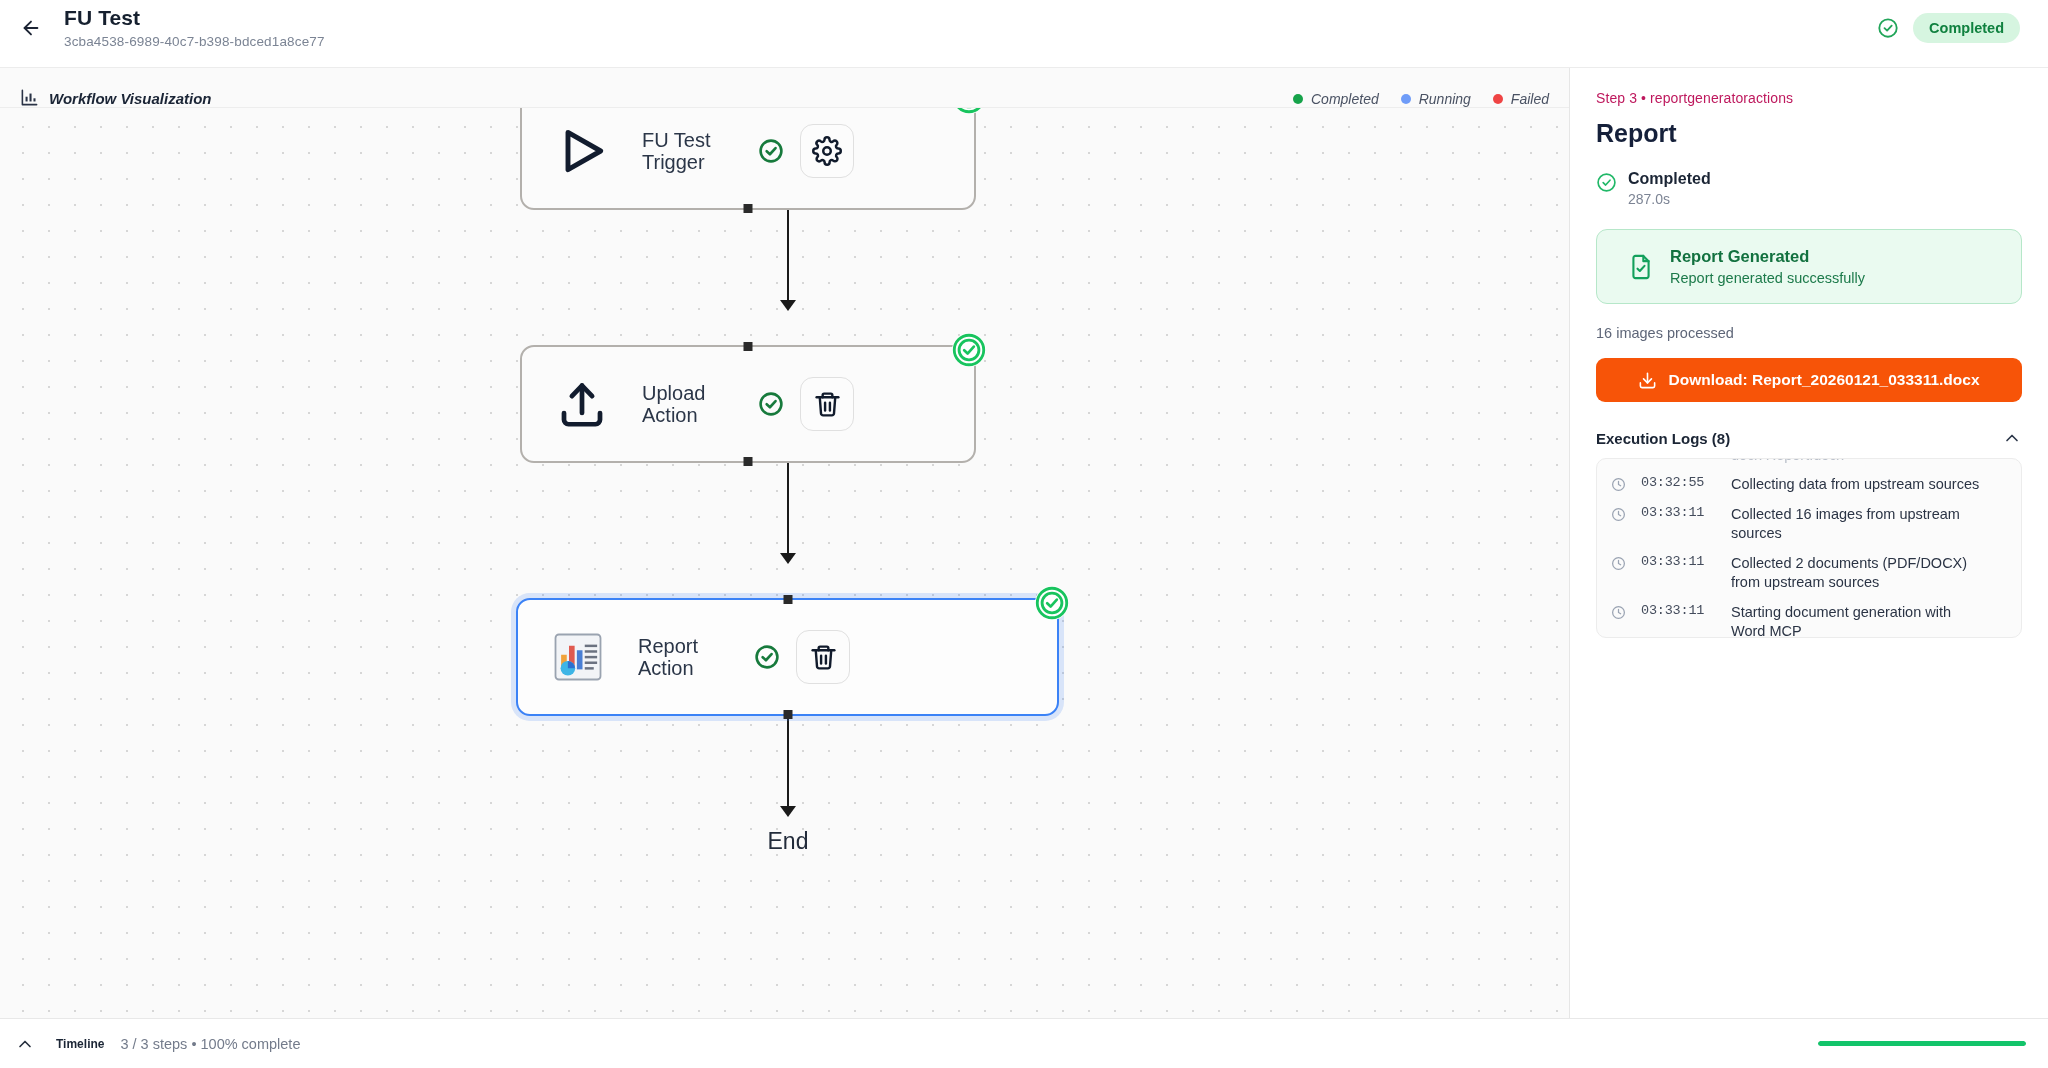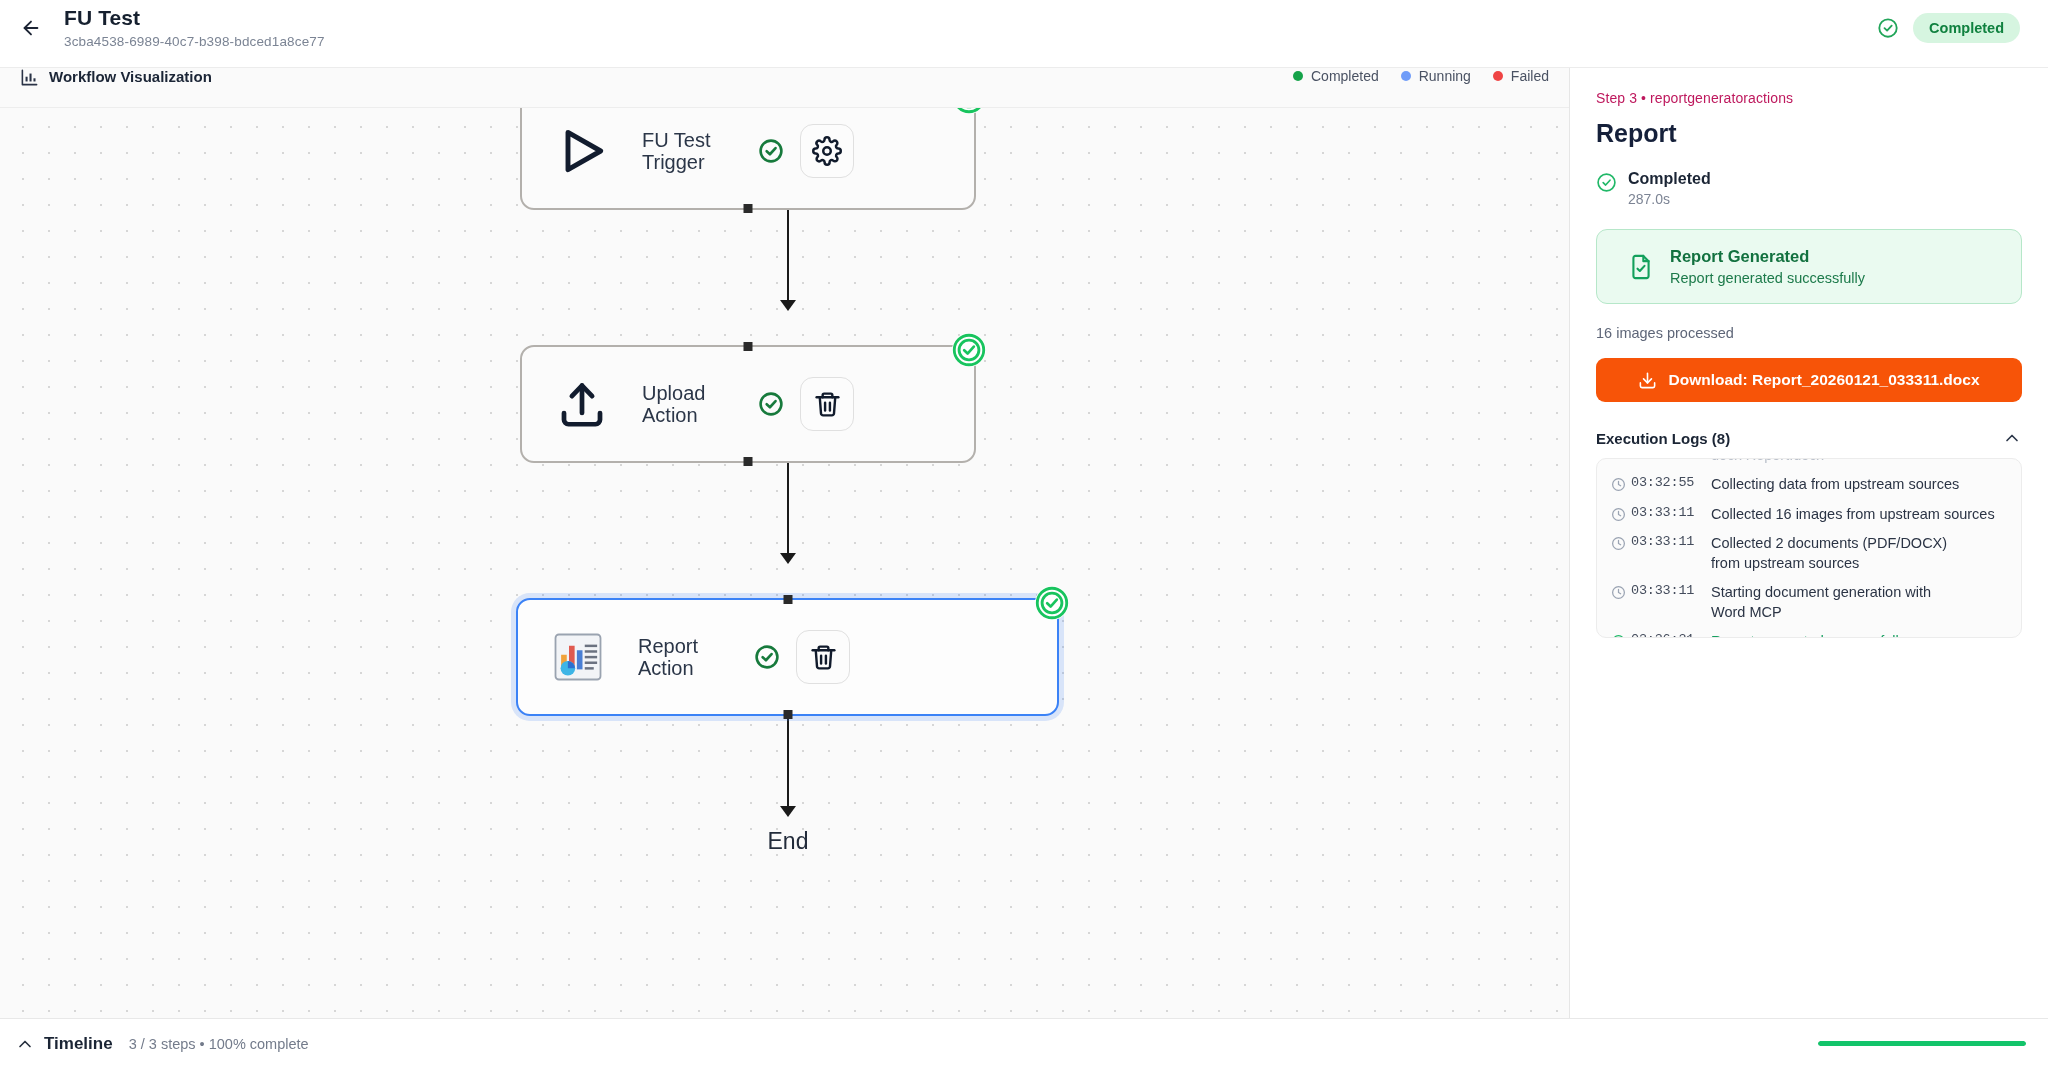--- a/index.html
+++ b/index.html
@@ -35,22 +35,23 @@
     padding: 7px 16px; border-radius: 16px;
   }
 
   
   .body { flex: 1; display: flex; min-height: 0; }
 
   .canvas-col { width: 1570px; flex: 0 0 1570px; display: flex; flex-direction: column; border-right: 1px solid #e6e6e6; }
   .canvas-head {
     height: 40px; flex: 0 0 40px;
     background: #fafafa;
-    display: flex; align-items: flex-start; padding: 0 20px 0 10px;
+    display: flex; align-items: flex-end; padding: 0 20px 0 10px;
     border-bottom: 1px solid #ededed;
+    font-style: italic;
   }
   .canvas-head-title { font-size: 15px; font-weight: bold; color: #1b2536; margin-left: 10px; }
   .legend { margin-left: auto; display: flex; align-items: center; gap: 22px; }
   .legend-item { display: flex; align-items: center; gap: 8px; font-size: 14px; color: #4a5263; }
   .dot { width: 10px; height: 10px; border-radius: 50%; display: inline-block; }
 
   .canvas {
     flex: 1; position: relative; min-height: 0;
     background-color: #fafafa;
     background-image: radial-gradient(#d6d6d6 1.1px, transparent 1.1px);
@@ -149,38 +150,38 @@
     font-size: 15px; font-weight: bold; color: #1b2535;
     cursor: pointer; padding-bottom: 10px;
   }
   .logs-chevron { margin-left: auto; color: #2b3648; display: flex; }
 
   .logs-box {
     border: 1px solid #ececec; border-radius: 10px;
     background: #fbfbfb; height: 180px; overflow: hidden; position: relative;
   }
   .logs-scroll { position: absolute; left: 0; right: 0; top: -24px; padding: 6px 12px 8px 12px; }
-  .log-row { display: flex; align-items: flex-start; gap: 4px; padding: 5px 2px; }
+  .log-row { display: flex; align-items: flex-start; gap: 14px; padding: 5px 2px; }
   .log-ico { flex: 0 0 16px; margin-top: 2px; display: flex; }
   .log-time {
     flex: 0 0 76px; font-family: "Liberation Mono", monospace;
     font-size: 13.5px; color: #444c5c; letter-spacing: -.2px;
   }
   .log-msg { font-size: 14.5px; color: #2b3445; line-height: 1.34; }
   .log-row.success .log-msg { color: #169f5f; }
   .log-row.faded .log-msg { color: #b9bfc9; }
 
   
   .timeline {
     height: 50px; flex: 0 0 50px;
     border-top: 1px solid #e8e8e8; background: #ffffff;
     display: flex; align-items: center; padding: 0 22px 0 10px;
   }
   .tl-chevron { width: 30px; display: flex; align-items: center; justify-content: center; color: #27303f; cursor: pointer; }
-  .tl-title { font-size: 17px; font-weight: bold; color: #1b2535; margin-left: 4px; }
+  .tl-title { font-size: 12px; font-weight: bold; color: #1b2535; margin-left: 16px; }
   .tl-meta { font-size: 14.5px; color: #737b8b; margin-left: 16px; }
   .tl-bar { margin-left: auto; width: 208px; height: 5px; background: #e7e9ec; border-radius: 3px; overflow: hidden; }
   .tl-fill { height: 100%; background: #13c46a; border-radius: 3px; }
 </style>
 </head>
 <body>
 
 <div class="app">
 
   <div class="topbar">

